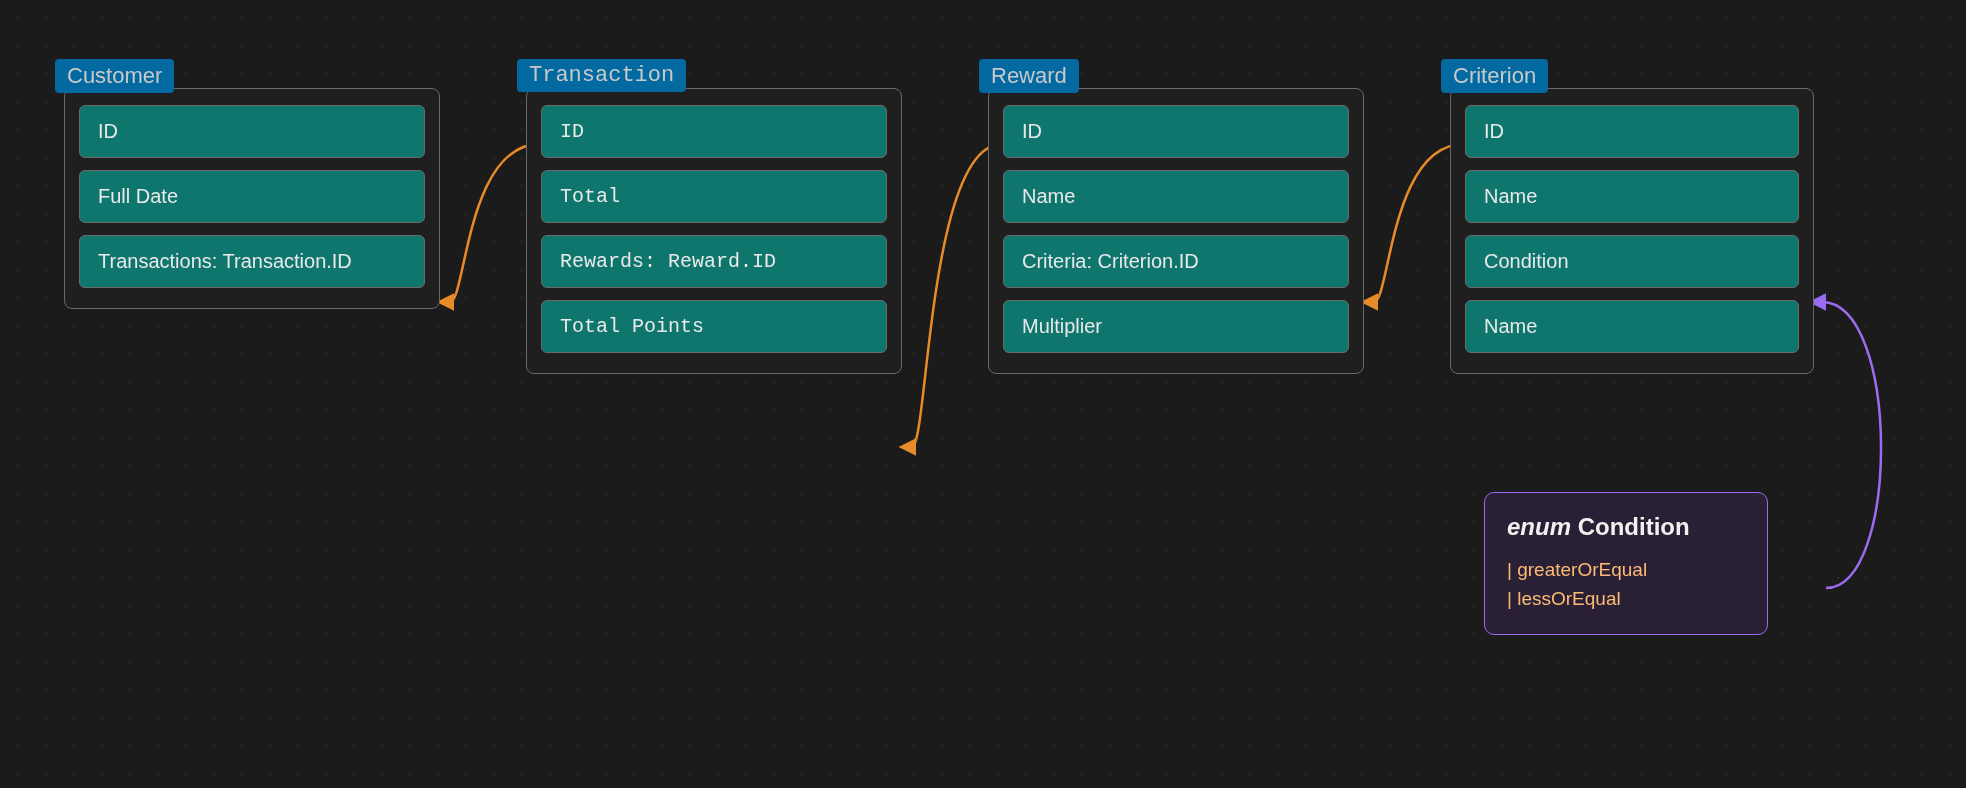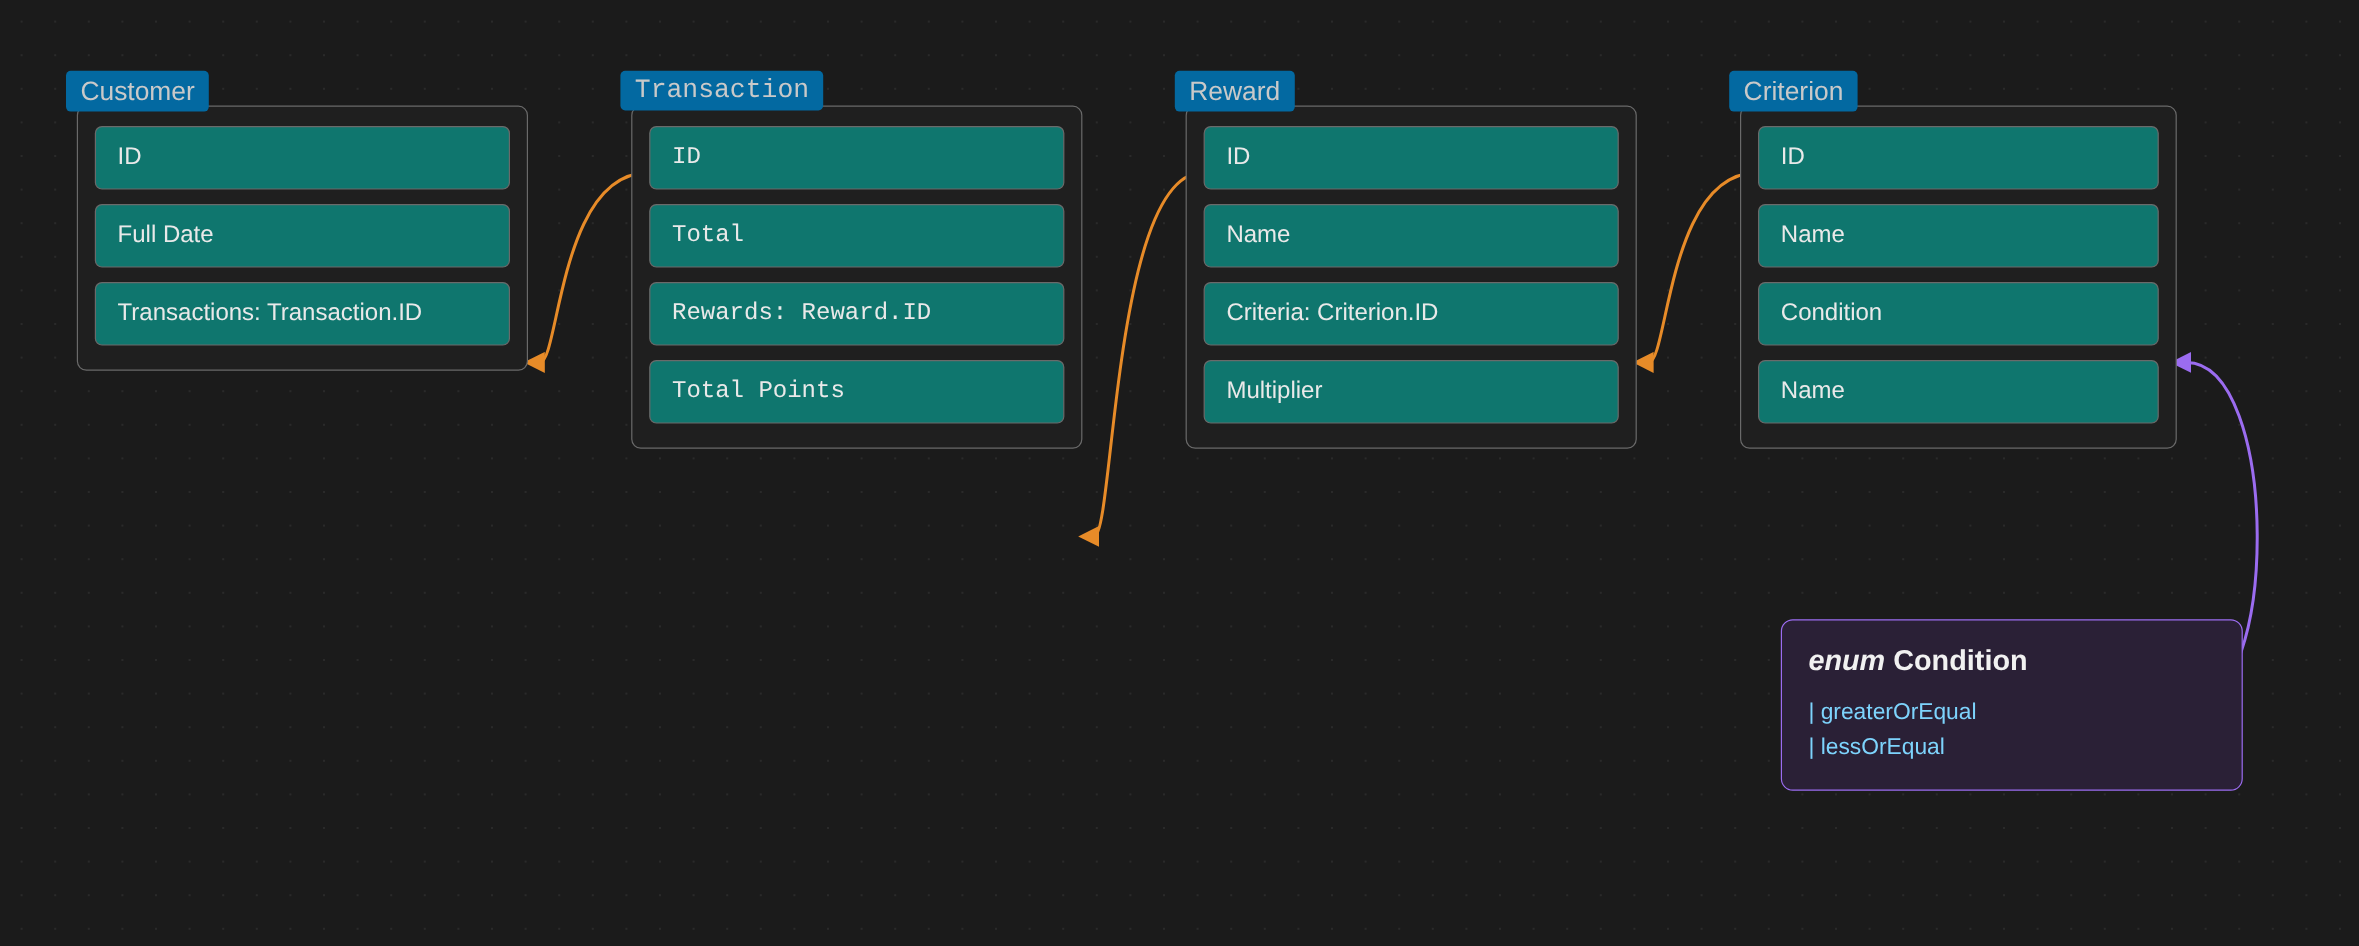--- a/index.html
+++ b/index.html
@@ -62,21 +62,21 @@
   }
   .enum-title {
     font-size: 24px;
     font-weight: 700;
     color: #f1f1f1;
     margin-bottom: 14px;
   }
   .enum-title .kw { font-style: italic; font-weight: 700; }
   .enum-item {
     font-size: 19px;
-    color: #7dd3fc;
+    color: #fdba74;
     line-height: 1.55;
   }
   svg.connectors {
     position: absolute;
     inset: 0;
     width: 1966px;
     height: 788px;
     z-index: 1;
     pointer-events: none;
   }
@@ -124,18 +124,18 @@
       <div class="field">Criteria: Criterion.ID</div>
       <div class="field">Multiplier</div>
     </div>
     <div class="entity" style="left: 1450px; top: 88px; width: 364px;">
       <div class="entity-title">Criterion</div>
       <div class="field">ID</div>
       <div class="field">Name</div>
       <div class="field">Condition</div>
       <div class="field">Name</div>
     </div>
-    <div class="enum-box" style="left: 1484px; top: 516px; width: 385px;">
+    <div class="enum-box" style="left: 1484px; top: 492px; width: 284px;">
       <div class="enum-title"><span class="kw">enum</span><span> Condition</span></div>
       <div class="enum-item">| greaterOrEqual</div>
       <div class="enum-item">| lessOrEqual</div>
     </div>
   </div>
 
 </body></html>

